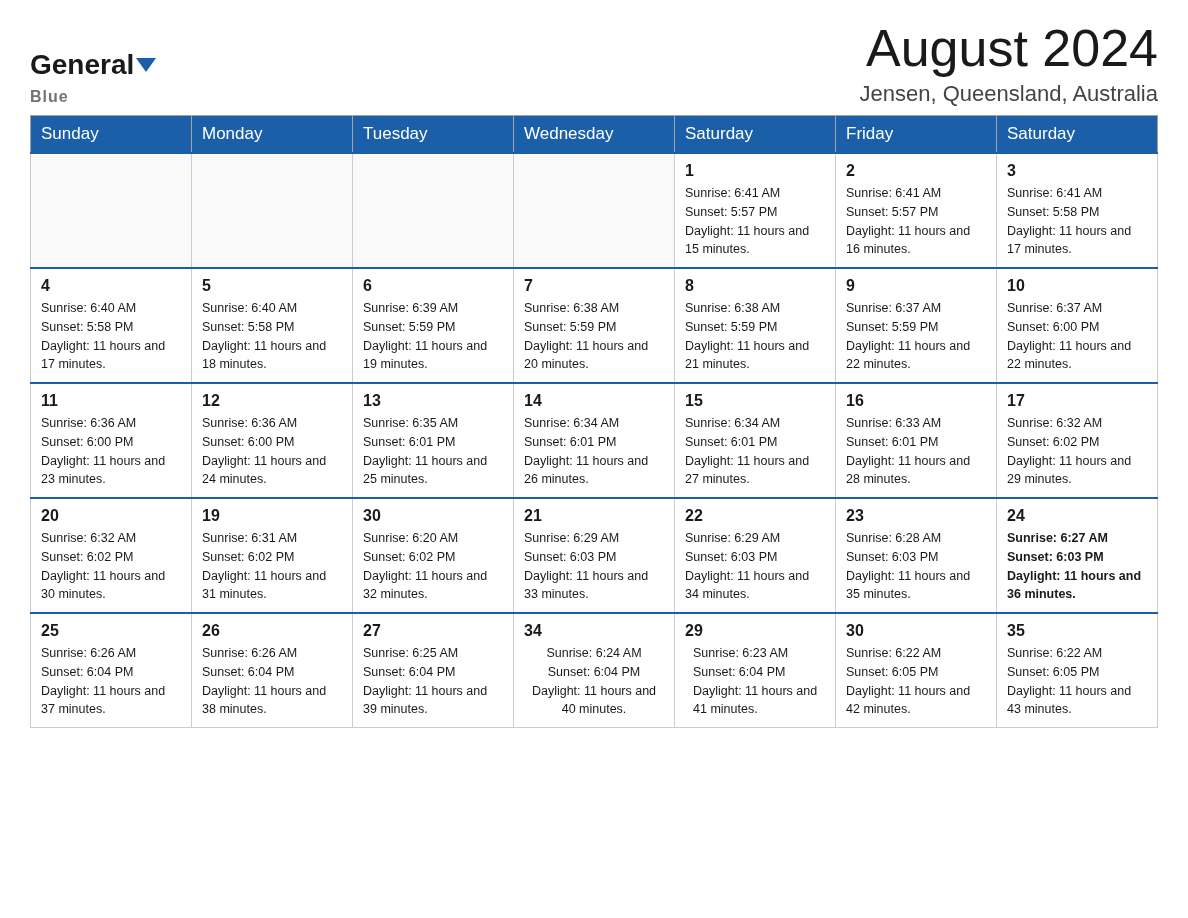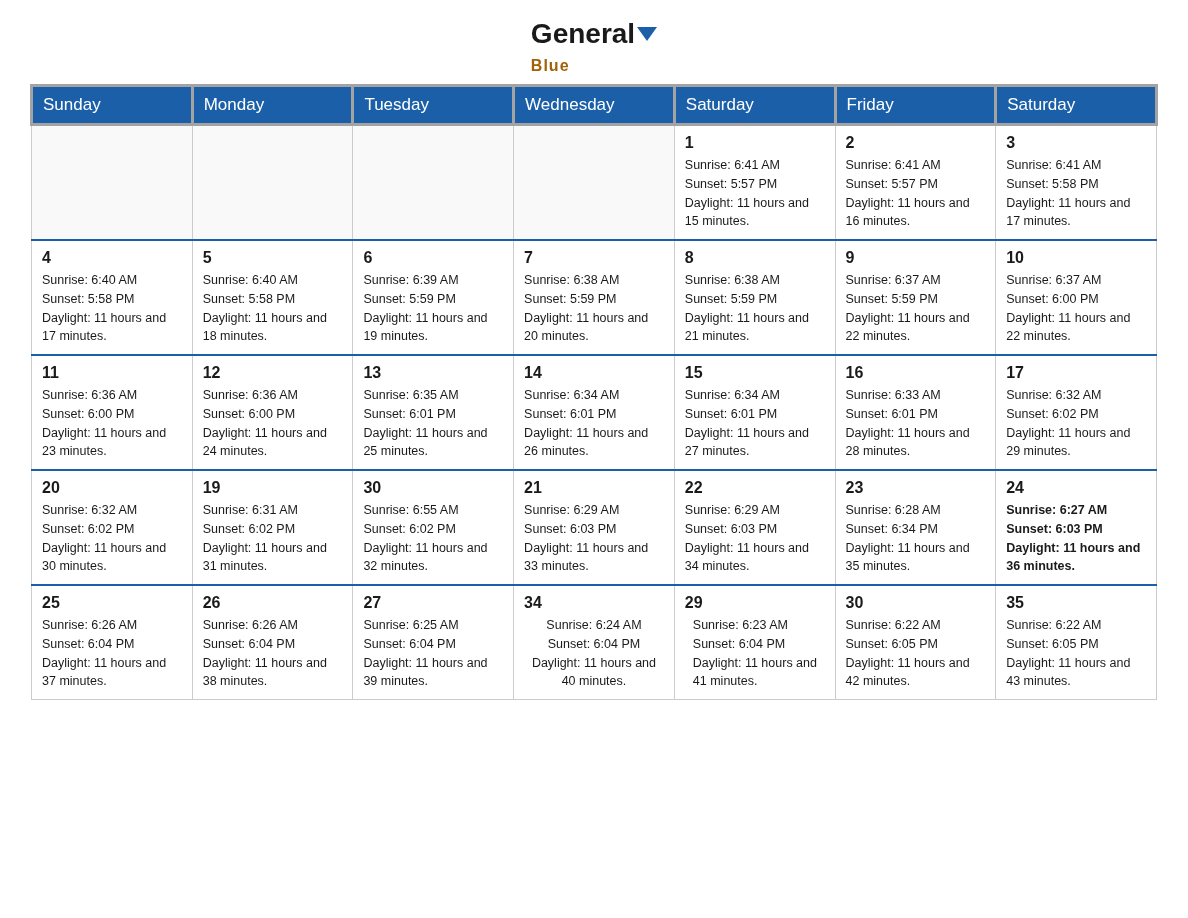--- a/index.html
+++ b/index.html
@@ -6,23 +6,22 @@
     body {
       font-family: Arial, sans-serif;
       background: #fff;
       padding: 20px 30px;
       width: 1188px;
       min-height: 918px;
     }
     .header {
       display: flex;
       justify-content: space-between;
-      align-items: center;
+      align-items: flex-end;
       margin-bottom: 4px;
-      flex-direction: column;
     }
     .logo {
       display: flex;
       flex-direction: column;
       align-items: flex-start;
     }
     .logo-text {
       font-size: 28px;
       font-weight: bold;
       color: #1a1a1a;
@@ -36,21 +35,21 @@
       border-left: 10px solid transparent;
       border-right: 10px solid transparent;
       border-top: 14px solid #1a5fa8;
       margin-left: 2px;
       vertical-align: middle;
       position: relative;
       top: -2px;
     }
     .logo-underline {
       font-size: 16px;
-      color: #a16207;
+      color: #737373;
       font-weight: bold;
       letter-spacing: 1px;
       margin-top: 2px;
     }
     .title-section {
       text-align: right;
     }
     .month-title {
       font-size: 52px;
       font-weight: normal;
@@ -67,21 +66,21 @@
       border-collapse: collapse;
       margin-top: 8px;
     }
     .calendar th {
       background: #1a5fa8;
       color: #fff;
       font-size: 17px;
       font-weight: normal;
       padding: 8px 10px;
       text-align: left;
-      border: 3px solid #a3a3a3;
+      border: 1px solid #a3a3a3;
     }
     .calendar td {
       vertical-align: top;
       padding: 8px 10px;
       border: 1px solid #ccc;
       width: calc(100% / 7);
       min-height: 110px;
       font-size: 13px;
       color: #1a1a1a;
     }
@@ -105,20 +104,24 @@
   </style>
 </head>
 <body>
 
 <div class="header">
   <div class="logo">
     <div class="logo-text">
       <span class="logo-general">General</span><span class="logo-arrow"></span><br>
       <span class="logo-underline">Blue</span>
     </div>
+  </div>
+  <div class="title-section">
+    <div class="month-title">August 2024</div>
+    <div class="location">Jensen, Queensland, Australia</div>
   </div>
 </div>
 
 <table class="calendar">
   <thead>
     <tr>
     <th>Sunday</th>
         <th>Monday</th>
         <th>Tuesday</th>
         <th>Wednesday</th>
@@ -248,40 +251,40 @@
 Daylight: 11 hours and 30 minutes.</div>
         </td>
         <td>
           <span class="day-number">19</span>
           <div class="day-info" style="white-space: pre-line;">Sunrise: 6:31 AM
 Sunset: 6:02 PM
 Daylight: 11 hours and 31 minutes.</div>
         </td>
         <td>
           <span class="day-number">30</span>
-          <div class="day-info" style="white-space: pre-line;">Sunrise: 6:55 AM
+          <div class="day-info" style="white-space: pre-line;">Sunrise: 6:20 AM
 Sunset: 6:02 PM
 Daylight: 11 hours and 32 minutes.</div>
         </td>
         <td>
           <span class="day-number">21</span>
           <div class="day-info" style="white-space: pre-line;">Sunrise: 6:29 AM
 Sunset: 6:03 PM
 Daylight: 11 hours and 33 minutes.</div>
         </td>
         <td>
           <span class="day-number">22</span>
           <div class="day-info" style="white-space: pre-line;">Sunrise: 6:29 AM
 Sunset: 6:03 PM
 Daylight: 11 hours and 34 minutes.</div>
         </td>
         <td>
           <span class="day-number">23</span>
           <div class="day-info" style="white-space: pre-line;">Sunrise: 6:28 AM
-Sunset: 6:34 PM
+Sunset: 6:03 PM
 Daylight: 11 hours and 35 minutes.</div>
         </td>
         <td>
           <span class="day-number">24</span>
           <div class="day-info" style="white-space: pre-line; font-weight: bold;">Sunrise: 6:27 AM
 Sunset: 6:03 PM
 Daylight: 11 hours and 36 minutes.</div>
         </td>
       </tr>
       <tr>

